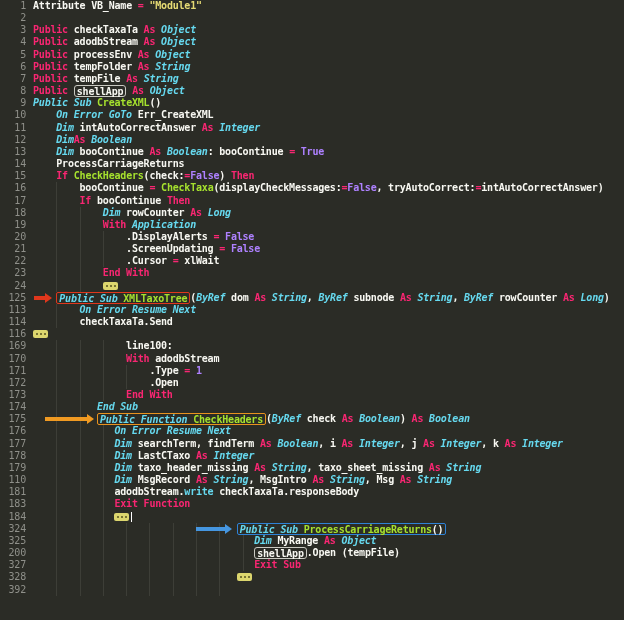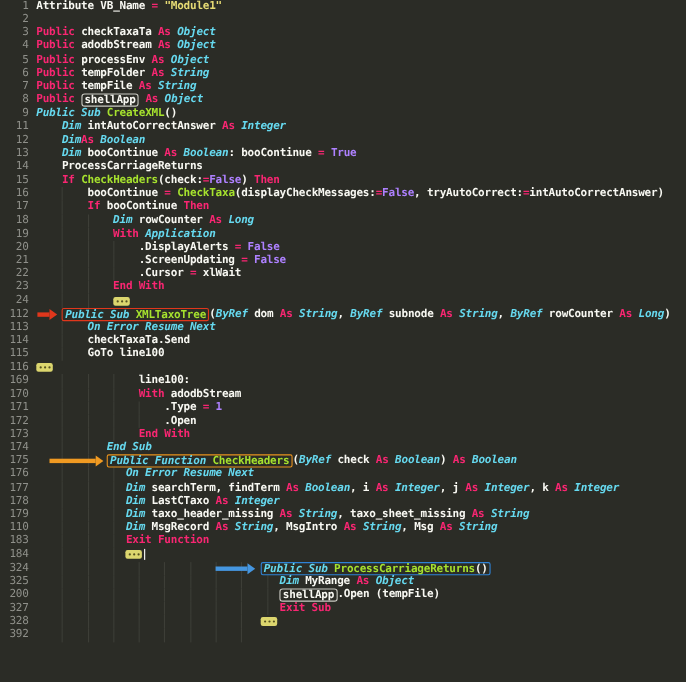--- a/index.html
+++ b/index.html
@@ -80,20 +80,24 @@
       </div>
       <div class="row">
         <span class="ln">8</span>
         <pre class="code"><span class="sk">Public</span><span class="sp"> </span><span class="bx bx-white" style="border-color: rgb(201, 201, 193);"><span class="sp">shellApp</span></span><span class="sp"> </span><span class="sk">As</span><span class="sp"> </span><span class="st">Object</span></pre>
       </div>
       <div class="row">
         <span class="ln">9</span>
         <pre class="code"><span class="st">Public Sub </span><span class="sf">CreateXML</span><span class="sp">()</span></pre>
       </div>
       <div class="row">
+        <span class="ln">10</span>
+        <pre class="code"><span class="indent" style="width: 23.28px;"></span><span class="st">On Error GoTo </span><span class="sp">Err_CreateXML</span></pre>
+      </div>
+      <div class="row">
         <span class="ln">11</span>
         <pre class="code"><span class="indent" style="width: 23.28px;"></span><span class="st">Dim</span><span class="sp"> intAutoCorrectAnswer </span><span class="sk">As</span><span class="sp"> </span><span class="st">Integer</span></pre>
       </div>
       <div class="row">
         <span class="ln">12</span>
         <pre class="code"><span class="indent" style="width: 23.28px;"></span><span class="st">Dim</span><span class="sk">As</span><span class="sp"> </span><span class="st">Boolean</span></pre>
       </div>
       <div class="row">
         <span class="ln">13</span>
         <pre class="code"><span class="indent" style="width: 23.28px;"></span><span class="st">Dim</span><span class="sp"> booContinue </span><span class="sk">As</span><span class="sp"> </span><span class="st">Boolean</span><span class="sp">: booContinue </span><span class="sk">=</span><span class="sp"> </span><span class="sc">True</span></pre>
@@ -155,43 +159,38 @@
         <span class="guide" style="left: 79.56px;"></span>
         <pre class="code"><span class="indent" style="width: 69.84px;"></span><span class="sk">End With</span></pre>
       </div>
       <div class="row">
         <span class="ln">24</span>
         <span class="guide" style="left: 56.28px;"></span>
         <span class="guide" style="left: 79.56px;"></span>
         <pre class="code"><span class="indent" style="width: 69.84px;"></span><span class="marker"></span></pre>
       </div>
       <div class="row">
-        <span class="ln">112</span>
+        <span class="ln">125</span>
         <pre class="code"><span class="indent" style="width: 23.28px;"></span><span class="bx" style="border-color: rgb(224, 55, 28);"><span class="st">Public Sub </span><span class="sf">XMLTaxoTree</span></span><span class="sp">(</span><span class="st">ByRef</span><span class="sp"> dom </span><span class="sk">As</span><span class="sp"> </span><span class="st">String</span><span class="sp">, </span><span class="st">ByRef</span><span class="sp"> subnode </span><span class="sk">As</span><span class="sp"> </span><span class="st">String</span><span class="sp">, </span><span class="st">ByRef</span><span class="sp"> rowCounter </span><span class="sk">As</span><span class="sp"> </span><span class="st">Long</span><span class="sp">)</span></pre>
         <span class="arrow" style="left: 34px; width: 18px;">
           <span class="shaft" style="background: rgb(224, 55, 28);"></span>
           <span class="head" style="border-left: 7px solid rgb(224, 55, 28);"></span>
         </span>
       </div>
       <div class="row">
         <span class="ln">113</span>
         <span class="guide" style="left: 56.28px;"></span>
         <pre class="code"><span class="indent" style="width: 46.56px;"></span><span class="st">On Error Resume Next</span></pre>
       </div>
       <div class="row">
         <span class="ln">114</span>
         <span class="guide" style="left: 56.28px;"></span>
         <pre class="code"><span class="indent" style="width: 46.56px;"></span><span class="sp">checkTaxaTa.Send</span></pre>
       </div>
       <div class="row">
-        <span class="ln">115</span>
-        <span class="guide" style="left: 56.28px;"></span>
-        <pre class="code"><span class="indent" style="width: 46.56px;"></span><span class="sp">GoTo line100</span></pre>
-      </div>
-      <div class="row">
         <span class="ln">116</span>
         <pre class="code"><span class="marker"></span></pre>
       </div>
       <div class="row">
         <span class="ln">169</span>
         <span class="guide" style="left: 56.28px;"></span>
         <span class="guide" style="left: 79.56px;"></span>
         <span class="guide" style="left: 102.84px;"></span>
         <pre class="code"><span class="indent" style="width: 93.12px;"></span><span class="sp">line100:</span></pre>
       </div>
@@ -270,20 +269,27 @@
         <pre class="code"><span class="indent" style="width: 81.48px;"></span><span class="st">Dim</span><span class="sp"> taxo_header_missing </span><span class="sk">As</span><span class="sp"> </span><span class="st">String</span><span class="sp">, taxo_sheet_missing </span><span class="sk">As</span><span class="sp"> </span><span class="st">String</span></pre>
       </div>
       <div class="row">
         <span class="ln">110</span>
         <span class="guide" style="left: 56.28px;"></span>
         <span class="guide" style="left: 79.56px;"></span>
         <span class="guide" style="left: 102.84px;"></span>
         <pre class="code"><span class="indent" style="width: 81.48px;"></span><span class="st">Dim</span><span class="sp"> MsgRecord </span><span class="sk">As</span><span class="sp"> </span><span class="st">String</span><span class="sp">, MsgIntro </span><span class="sk">As</span><span class="sp"> </span><span class="st">String</span><span class="sp">, Msg </span><span class="sk">As</span><span class="sp"> </span><span class="st">String</span></pre>
       </div>
       <div class="row">
+        <span class="ln">181</span>
+        <span class="guide" style="left: 56.28px;"></span>
+        <span class="guide" style="left: 79.56px;"></span>
+        <span class="guide" style="left: 102.84px;"></span>
+        <pre class="code"><span class="indent" style="width: 81.48px;"></span><span class="sp">adodbStream.</span><span class="sm">write</span><span class="sp"> checkTaxaTa.responseBody</span></pre>
+      </div>
+      <div class="row">
         <span class="ln">183</span>
         <span class="guide" style="left: 56.28px;"></span>
         <span class="guide" style="left: 79.56px;"></span>
         <span class="guide" style="left: 102.84px;"></span>
         <pre class="code"><span class="indent" style="width: 81.48px;"></span><span class="sk">Exit Function</span></pre>
       </div>
       <div class="row">
         <span class="ln">184</span>
         <span class="guide" style="left: 56.28px;"></span>
         <span class="guide" style="left: 79.56px;"></span>

